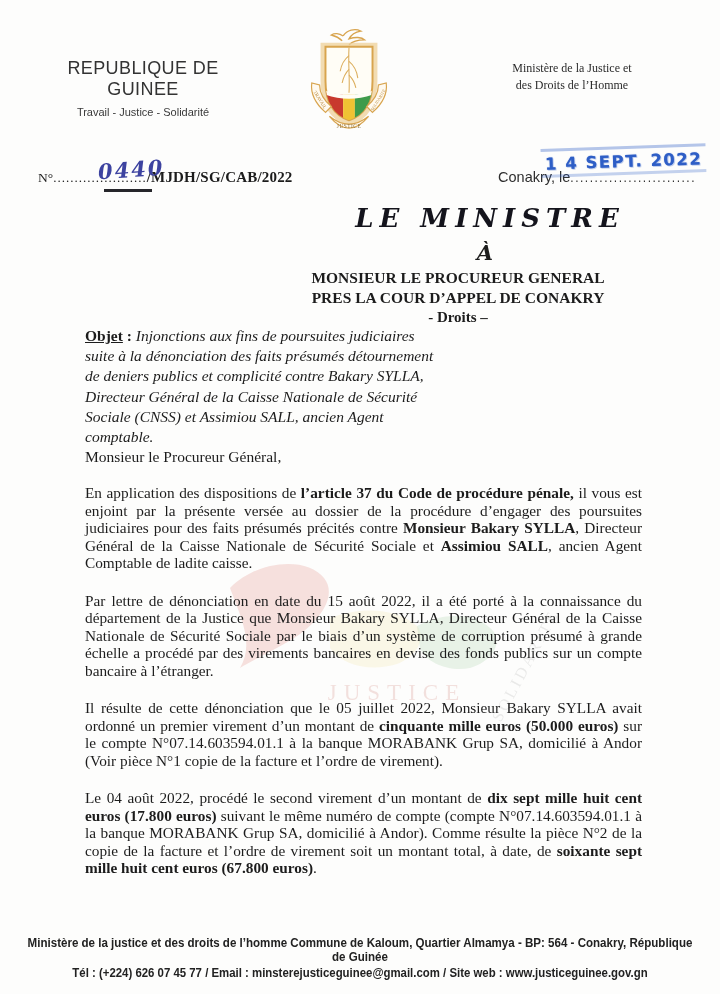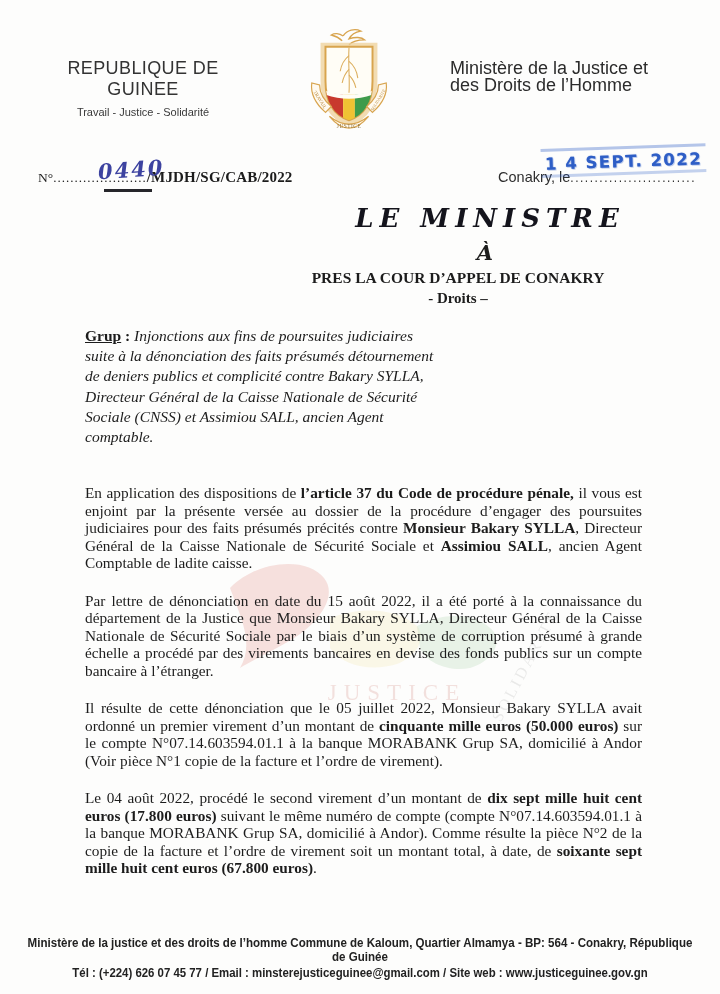--- a/index.html
+++ b/index.html
@@ -6,22 +6,22 @@
   .page{
     position:relative;width:720px;height:994px;margin:0 auto;
     background:#fdfdfc;overflow:hidden;
     font-family:"Liberation Serif",serif;color:#1c1c1c;
   }
   
   .hdr-left{position:absolute;left:38px;top:58px;width:210px;text-align:center;
     font-family:"Liberation Sans",sans-serif;color:#333;}
   .hdr-left .t1{font-size:18px;letter-spacing:.4px;text-align:center;}
   .hdr-left .t2{font-size:11px;margin-top:6px;color:#3a3a3a;}
-  .hdr-right{position:absolute;right:26px;top:60px;width:244px;
-    font-family:Liberation Sans, sans-serif;font-size:18px;line-height:17px;color:#2b2b2b;}
+  .hdr-right{position:absolute;right:26px;top:60px;width:244px;text-align:center;
+    font-family:Liberation Serif, serif;font-size:12px;line-height:17px;color:#2b2b2b;}
   .emblem{position:absolute;left:300px;top:22px;width:98px;height:122px;}
   
   .refline{position:absolute;left:38px;top:169px;font-size:15px;white-space:nowrap;}
   .refline .no{font-size:13.5px;}
   .refline .dots{letter-spacing:1px;font-size:13px;color:#222;}
   .refline .suffix{font-weight:bold;font-size:15px;letter-spacing:.2px;}
   .handnum{position:absolute;left:60px;top:-12px;
     font-family:"DejaVu Serif",serif;font-style:italic;font-weight:bold;
     font-size:21px;color:#3d43a0;transform:rotate(-4deg);letter-spacing:2px;}
   .handline{position:absolute;left:66px;top:20px;width:48px;height:2.5px;background:#26262b;}
@@ -136,32 +136,34 @@
 
   <div class="dateline">
     <span>Conakry, le</span><span class="dots">..........................</span>
   </div>
   <div class="stamp">1 4  SEPT. 2022</div>
 
   <div class="minister">LE MINISTRE</div>
   <div class="a-letter">À</div>
 
   <div class="recipient">
+    <div>MONSIEUR LE PROCUREUR GENERAL</div>
     <div>PRES LA COUR D’APPEL DE CONAKRY</div>
     <div class="city">-  Droits –</div>
   </div>
 
   <div class="objet">
-    <div><span class="lbl">Grup</span><span class="sep"> : </span><span>Injonctions aux fins de poursuites judiciaires</span></div>
+    <div><span class="lbl">Objet</span><span class="sep"> : </span><span>Injonctions aux fins de poursuites judiciaires</span></div>
     <div>suite à la dénonciation des faits présumés détournement</div>
     <div>de deniers publics et complicité contre Bakary SYLLA,</div>
     <div>Directeur Général de la Caisse Nationale de Sécurité</div>
     <div>Sociale (CNSS) et Assimiou SALL, ancien Agent comptable.</div>
   </div>
 
+  <div class="salutation">Monsieur le Procureur Général,</div>
 
   <div class="body">
     <p><span>En application des dispositions de </span><b>l’article 37 du Code de procédure pénale,</b><span> il vous est enjoint par la présente versée au dossier de la procédure d’engager des poursuites judiciaires pour des faits présumés précités contre </span><b>Monsieur Bakary SYLLA</b><span>, Directeur Général de la Caisse Nationale de Sécurité Sociale et </span><b>Assimiou SALL</b><span>, ancien Agent Comptable de ladite caisse.</span></p>
     <p><span>Par lettre de dénonciation en date du 15 août 2022, il a été porté à la connaissance du département de la Justice que Monsieur Bakary SYLLA, Directeur Général de la Caisse Nationale de Sécurité Sociale par le biais d’un système de corruption présumé à grande échelle a procédé par des virements bancaires en devise des fonds publics sur un compte bancaire à l’étranger.</span></p>
     <p><span>Il résulte de cette dénonciation que le 05 juillet 2022, Monsieur Bakary SYLLA avait ordonné un premier virement d’un montant de </span><b>cinquante mille euros (50.000 euros)</b><span> sur le compte N°07.14.603594.01.1 à la banque MORABANK Grup SA, domicilié à Andor (Voir pièce N°1 copie de la facture et l’ordre de virement).</span></p>
     <p><span>Le 04 août 2022, procédé le second virement d’un montant de </span><b>dix sept mille huit cent euros (17.800 euros)</b><span> suivant le même numéro de compte (compte N°07.14.603594.01.1 à la banque MORABANK Grup SA, domicilié à Andor). Comme résulte la pièce N°2 de la copie de la facture et l’ordre de virement soit un montant total, à date, de </span><b>soixante sept mille huit cent euros (67.800 euros)</b><span>.</span></p>
   </div>
 
   <div class="footer">
     <div class="f1">Ministère de la justice et des droits de l’homme Commune de Kaloum, Quartier Almamya - BP: 564 - Conakry, République de Guinée</div>

